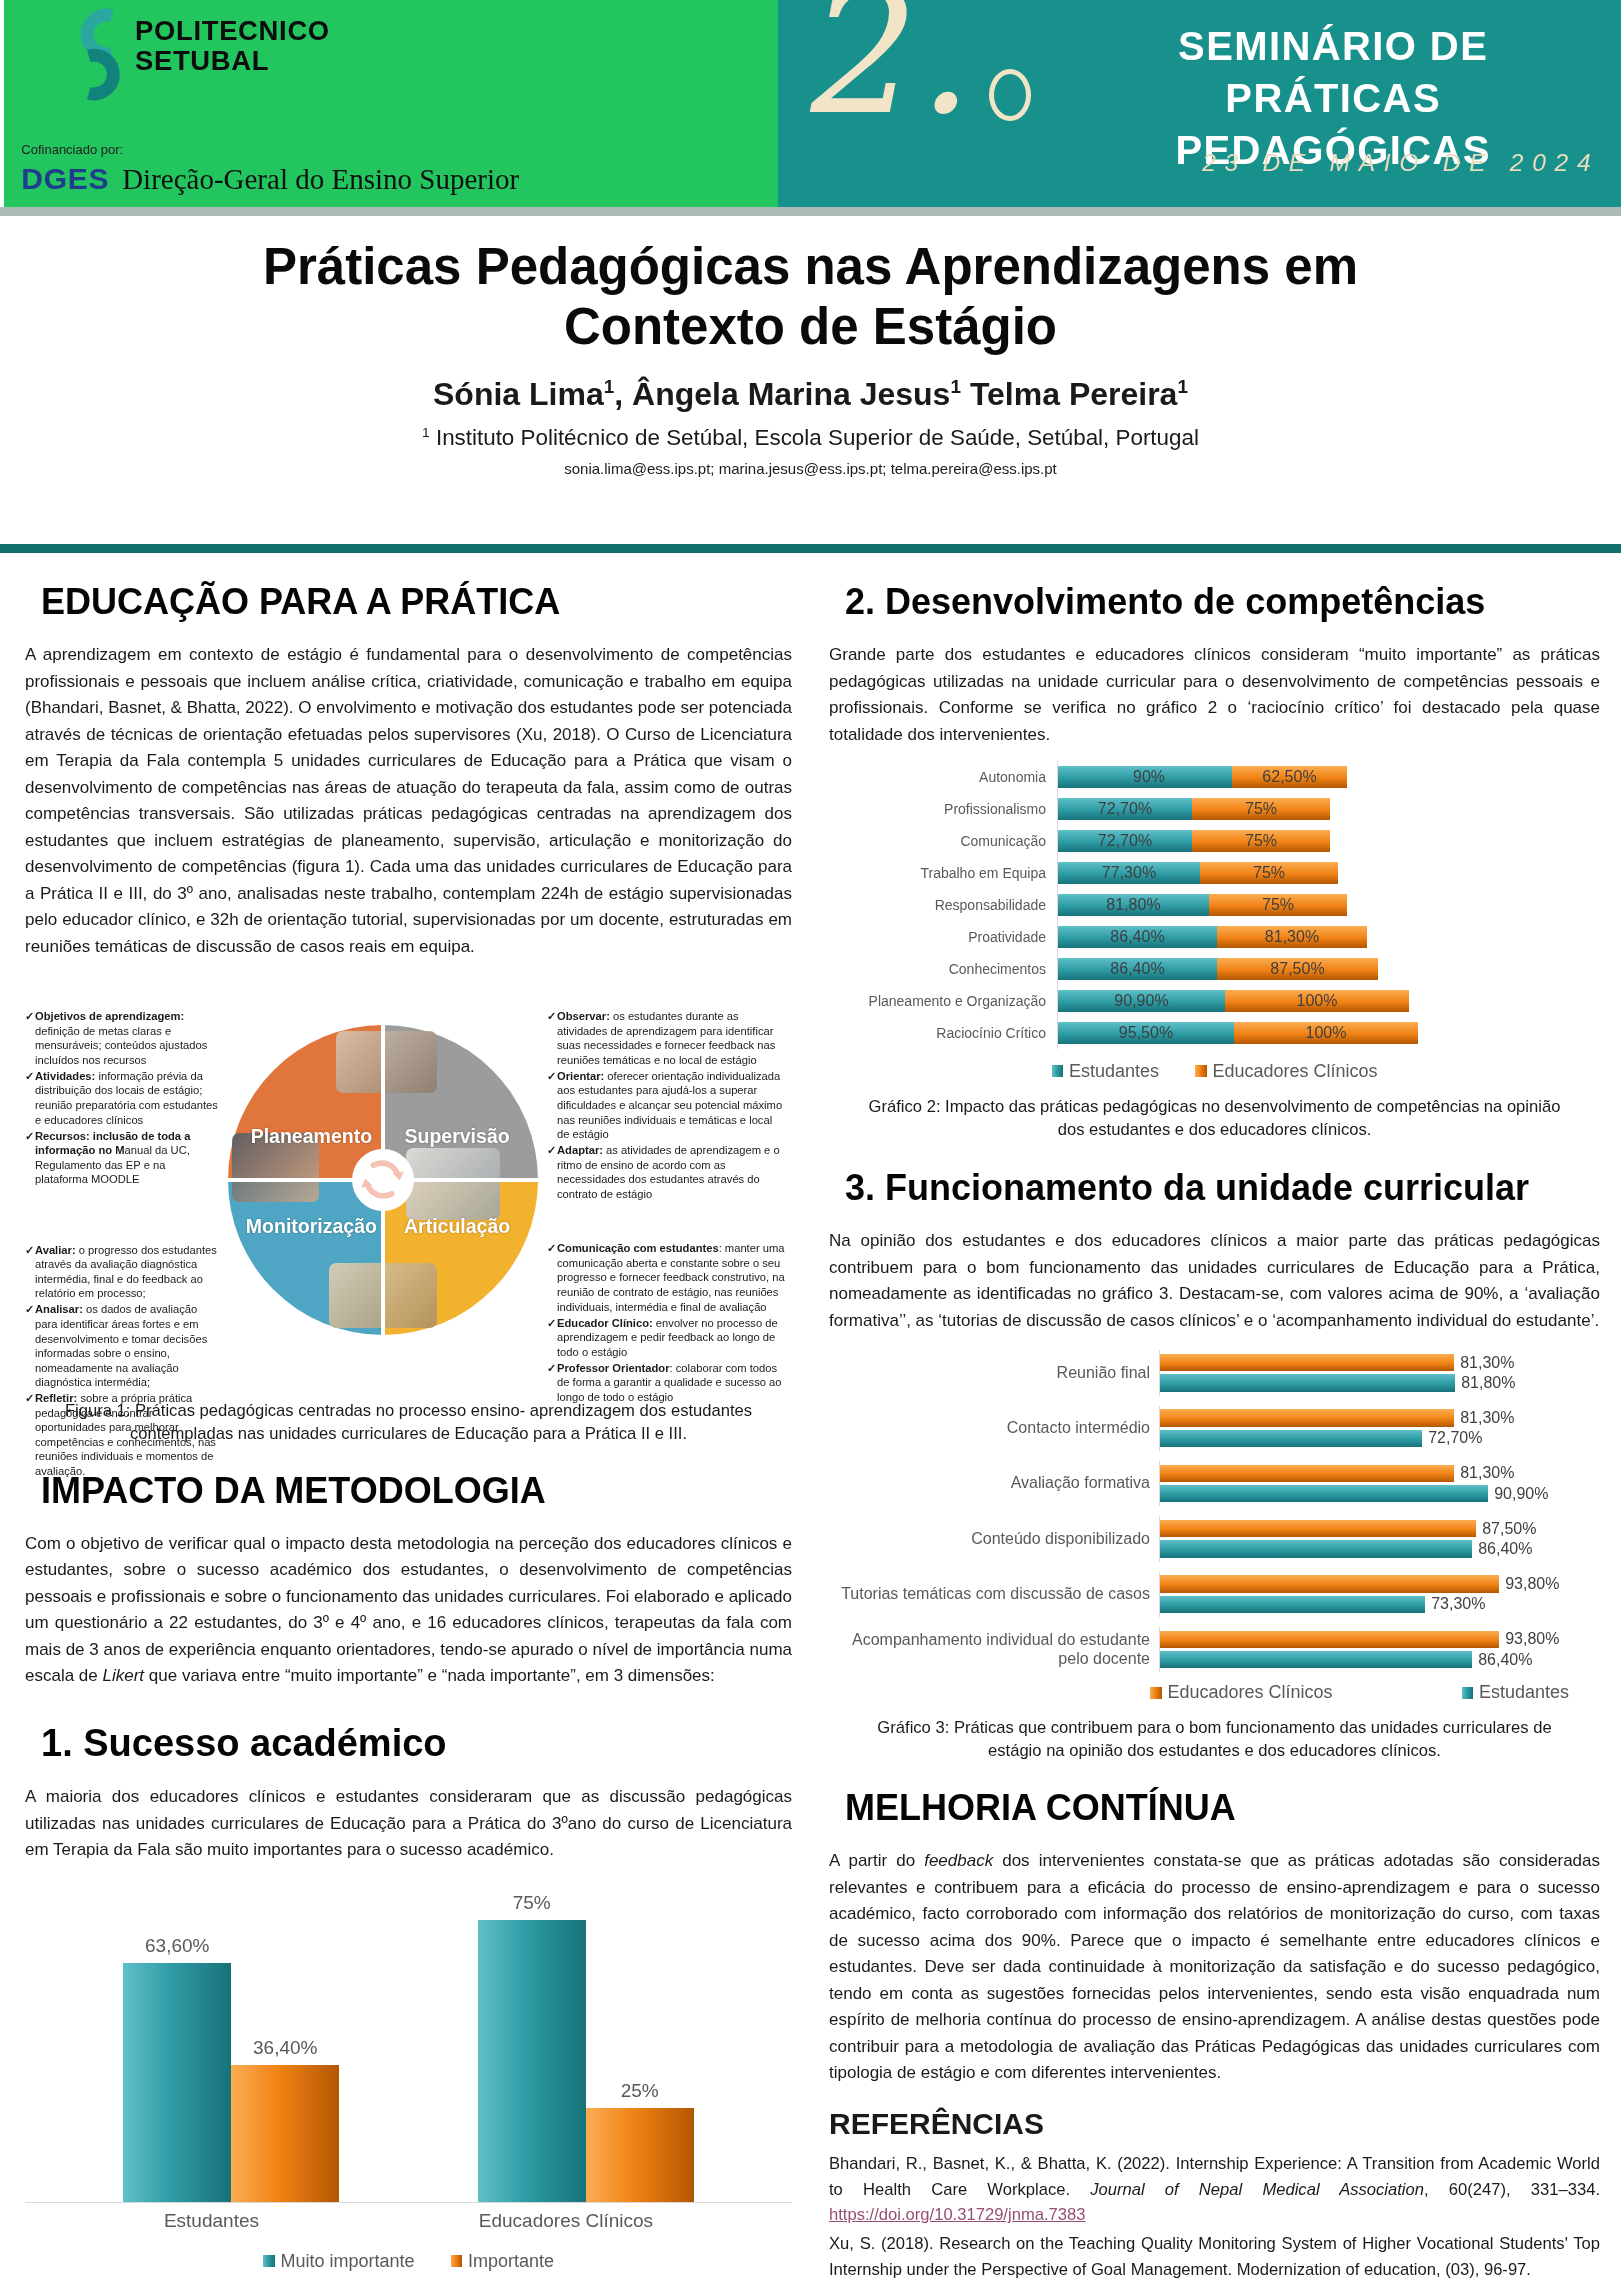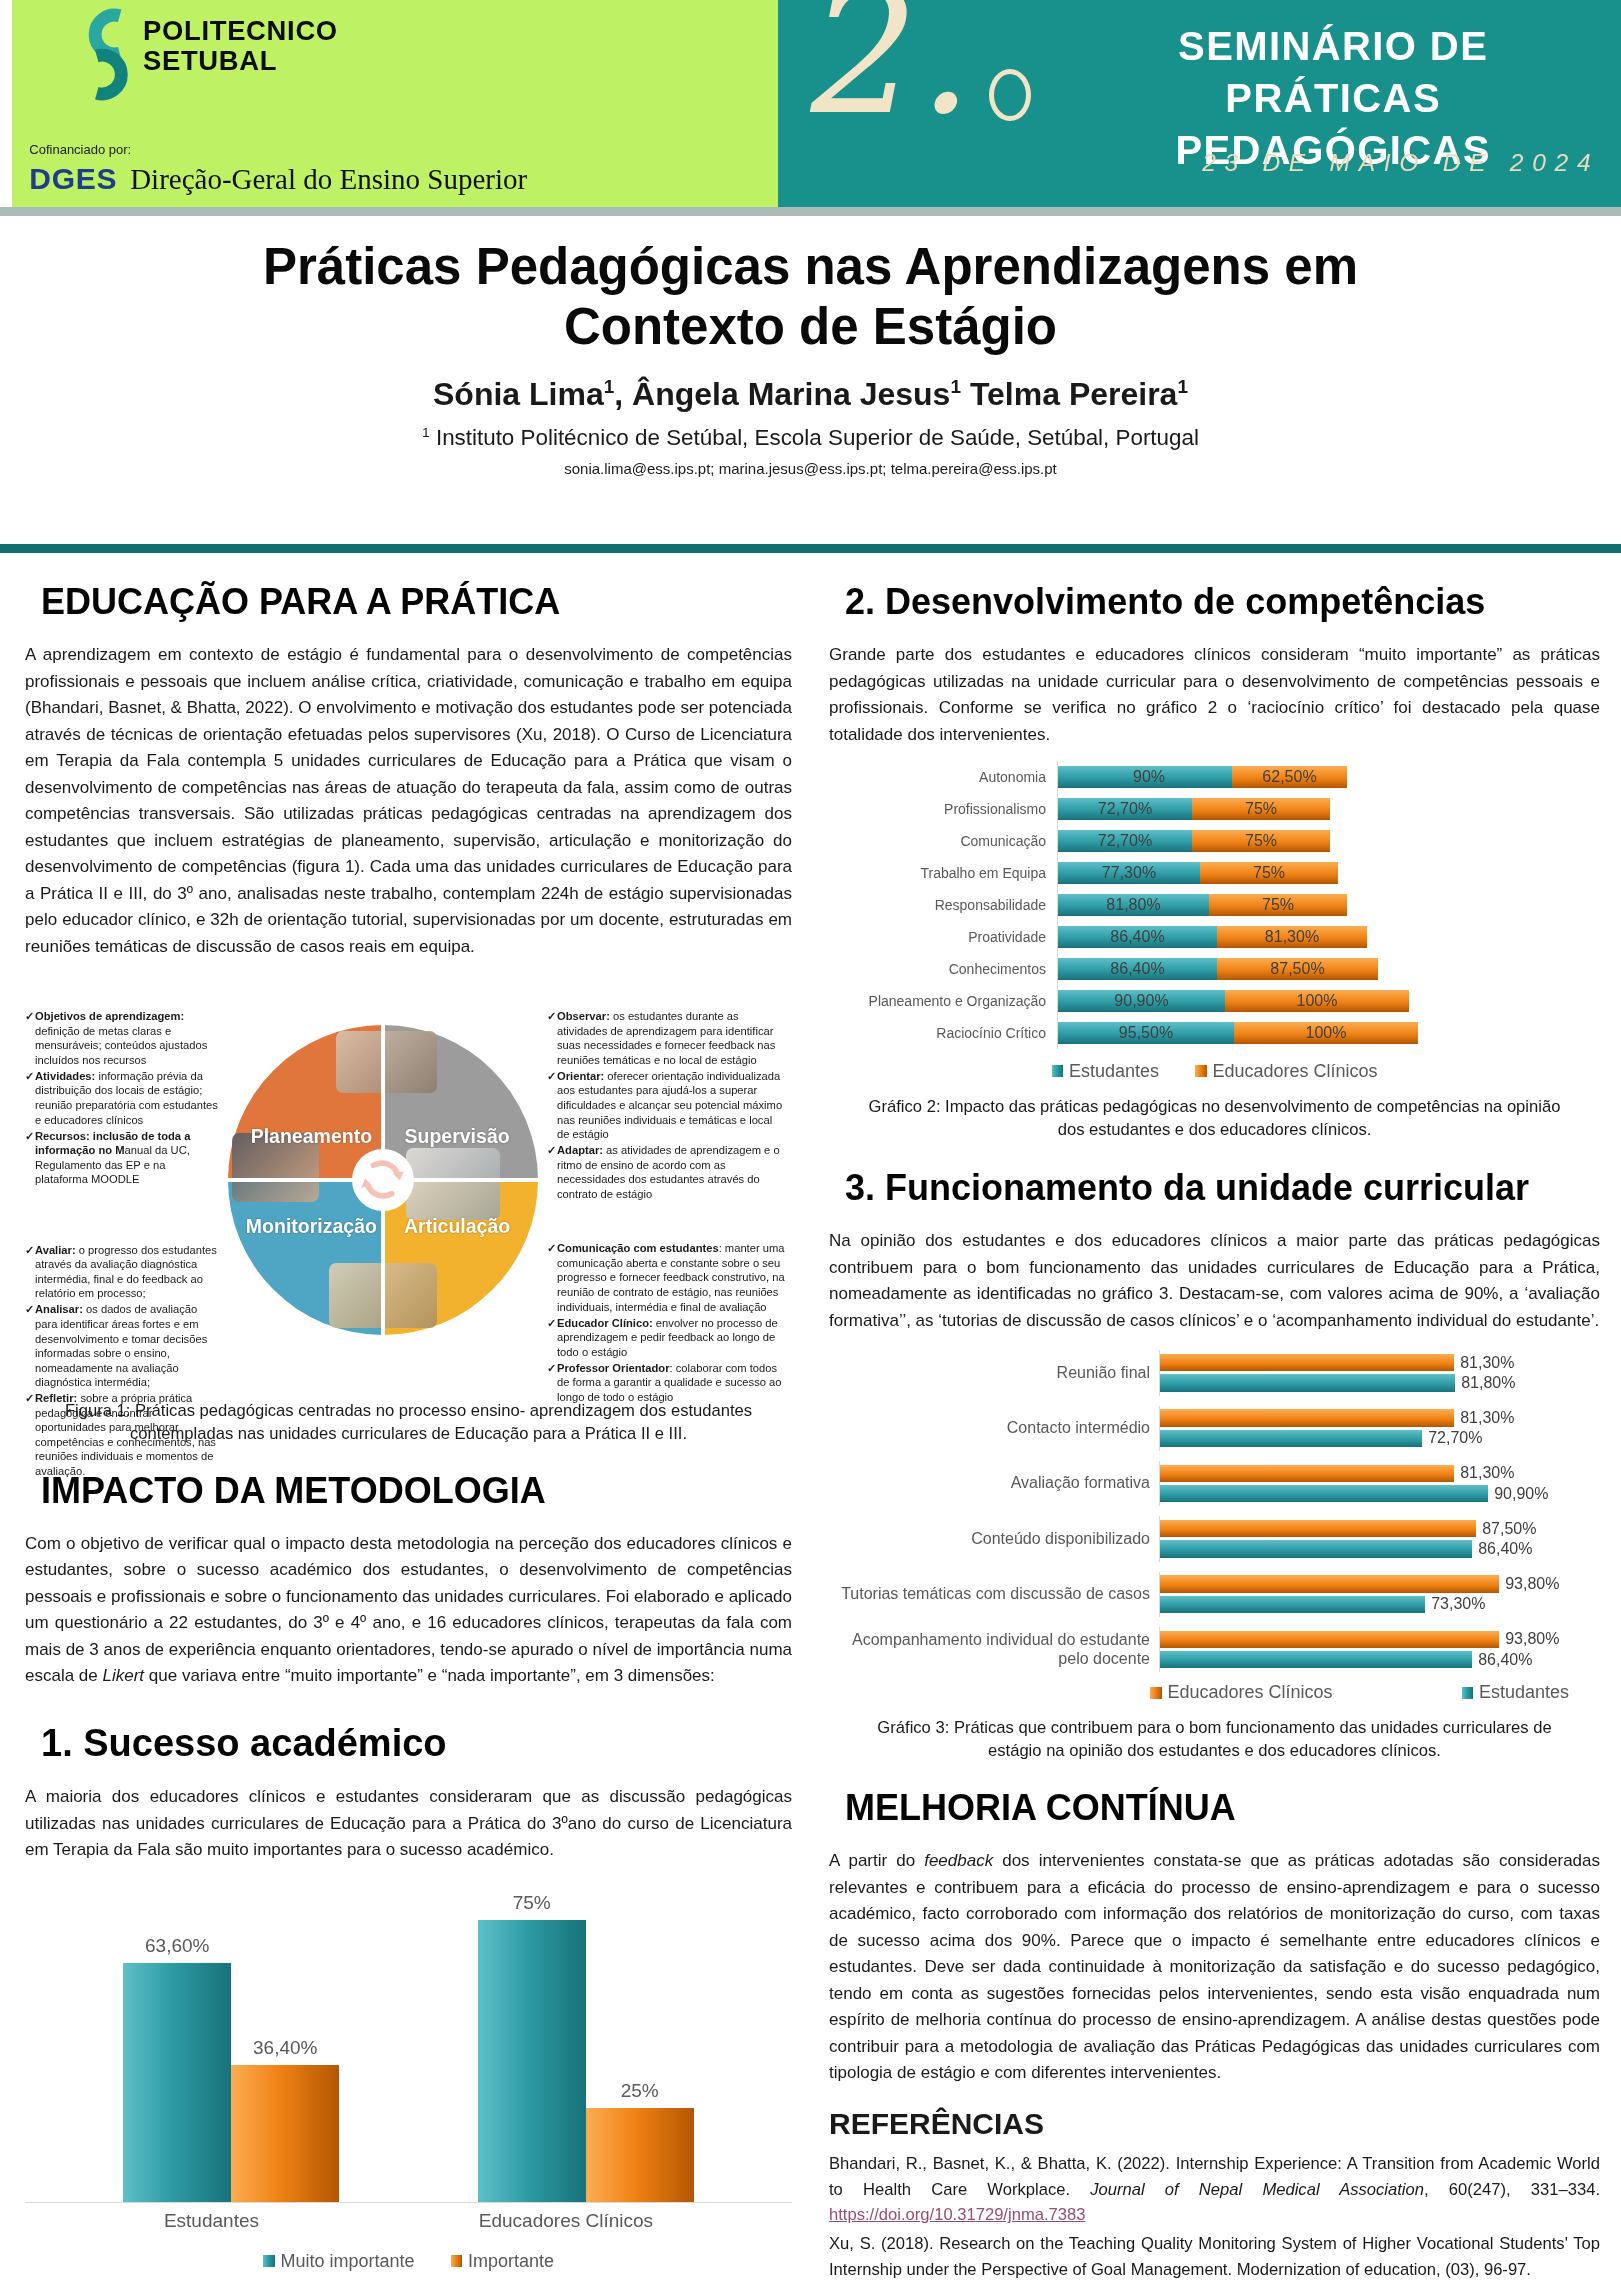--- a/index.html
+++ b/index.html
@@ -1,19 +1,19 @@
 <!DOCTYPE html>
 <html style="font-size:11.6px"><head>
 <meta charset="utf-8">
 <style>
   html,body{margin:0;padding:0;background:#e8e8e8;}
   .page{position:relative;width:1621px;height:2295px;background:#ffffff;font-family:"Liberation Sans",sans-serif;color:#1a1a1a;overflow:hidden;}
   
   .header{position:absolute;top:0;left:0;width:1621px;height:207px;}
-  .header-left{position:absolute;left:12px;top:0;width:846px;height:207px;background:#bef264;}
+  .header-left{position:absolute;left:4px;top:0;width:846px;height:207px;background:#22c55e;}
   .header-right{position:absolute;left:778px;top:0;width:843px;height:207px;background:#18918C;}
   .header-strip{position:absolute;top:207px;left:0;width:1621px;height:9.4px;background:#ABBBB7;}
   .ips-logo{position:absolute;left:69px;top:7.2px;}
   .ips-text{position:absolute;left:131px;top:16px;font-weight:900;font-size:27.4px;line-height:1.08;letter-spacing:0.7px;color:#0d0d0d;}
   .cofinanciado{position:absolute;left:17.3px;top:142px;font-size:13px;color:#222;}
   .dges-row{position:absolute;left:17.3px;top:162px;display:flex;align-items:baseline;gap:13px;}
   .dges-acronym{font-size:30px;font-weight:bold;color:#1F3D8C;letter-spacing:0.7px;}
   .dges-name{font-family:"Liberation Serif",serif;font-size:29px;color:#111;}
   .edition{position:absolute;left:32.5px;top:-32.5px;font-family:"DejaVu Serif",serif;font-style:italic;font-size:170px;color:#F2E5C7;line-height:1;}
   .edition-o{position:absolute;left:211px;top:69px;width:32px;height:42px;border:5.8px solid #F2E5C7;border-radius:50%;}

